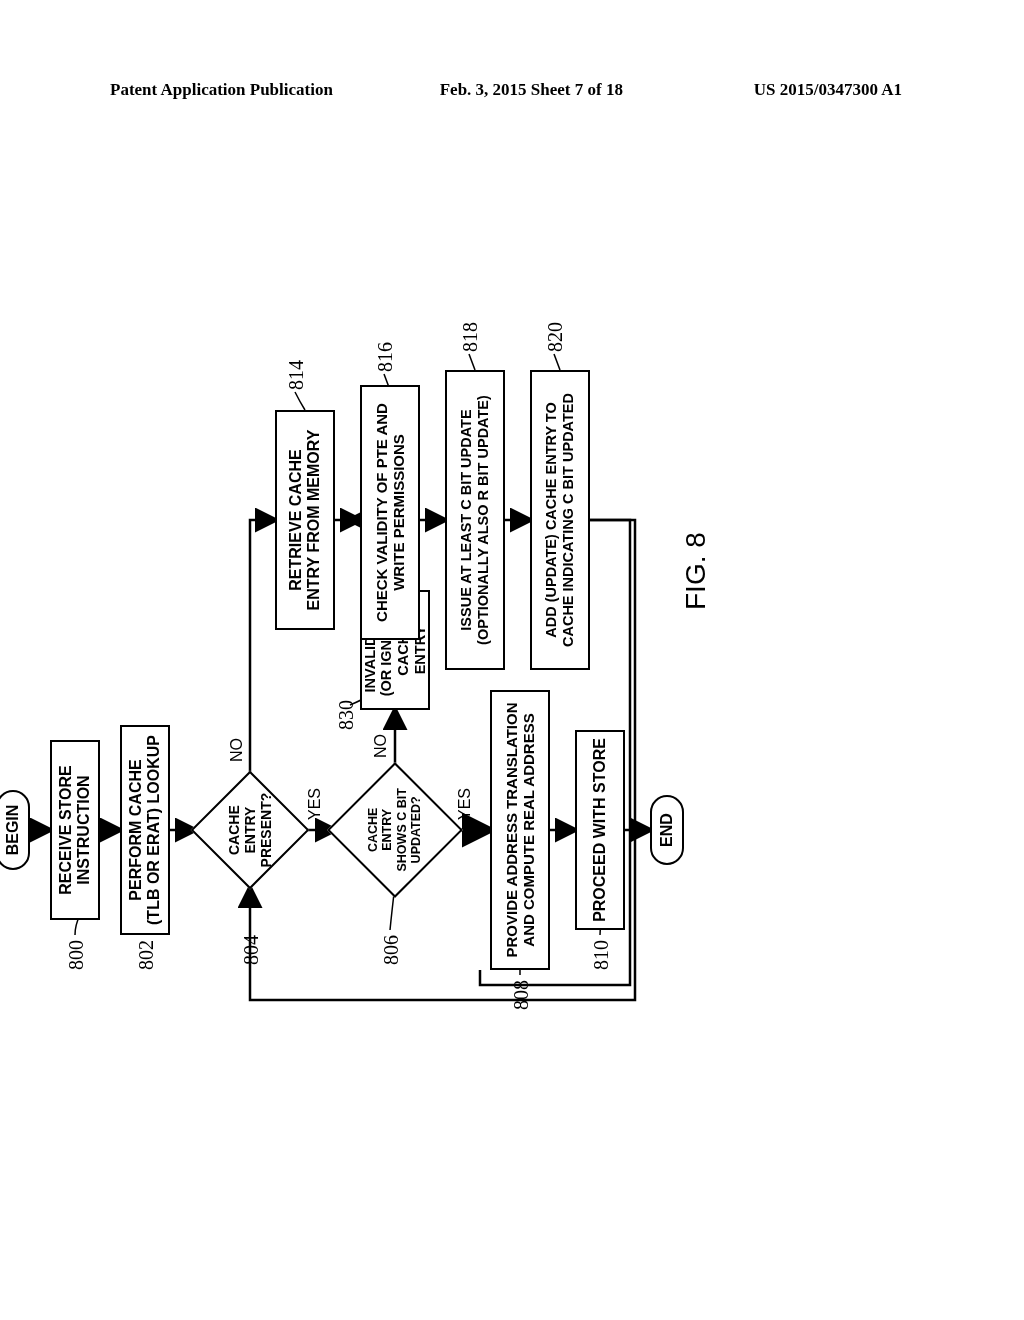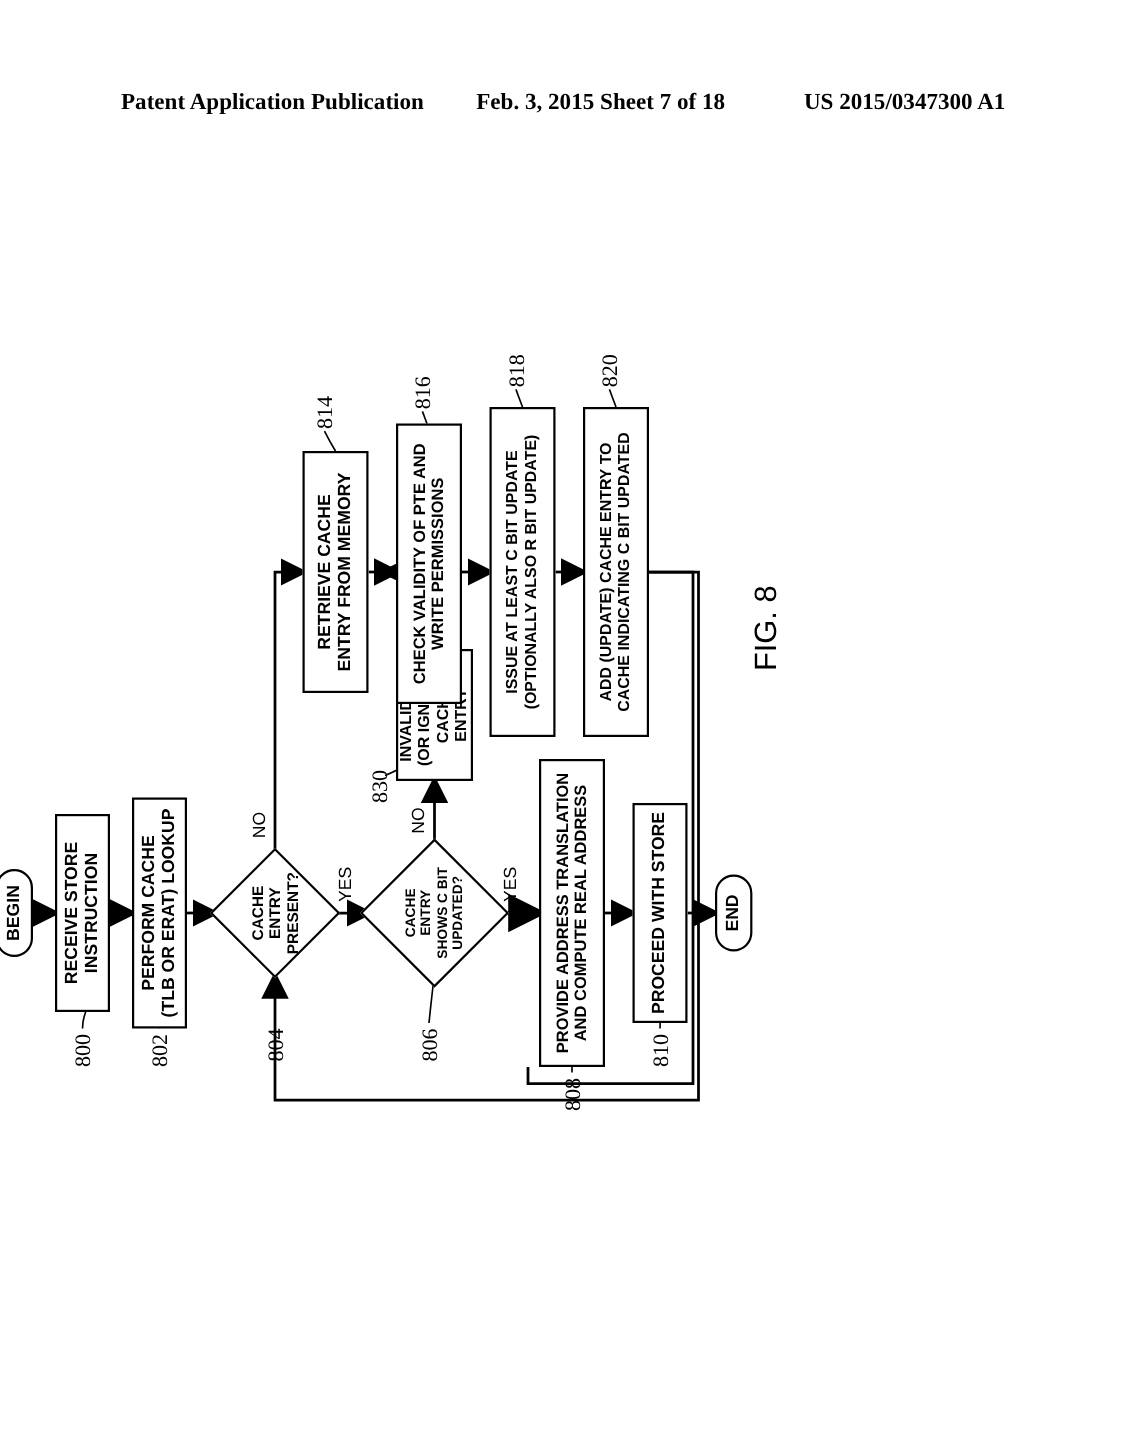--- a/index.html
+++ b/index.html
@@ -7,25 +7,25 @@
     width: 1024px;
     height: 1320px;
     background: #fff;
     font-family: "Times New Roman", serif;
     position: relative;
   }
   .header {
     position: absolute;
     top: 80px;
     left: 0;
-    right: 0;
+    right: 12px;
     display: flex;
     justify-content: space-between;
     padding: 0 110px;
-    font-size: 21px;
+    font-size: 17px;
   }
   .header .left { font-weight: bold; }
   .header .mid { font-weight: bold; }
   .header .right { font-weight: bold; margin-left: 24px; }
 
   .diagram {
     position: absolute;
     top: 180px;
     left: 140px;
     width: 700px;

